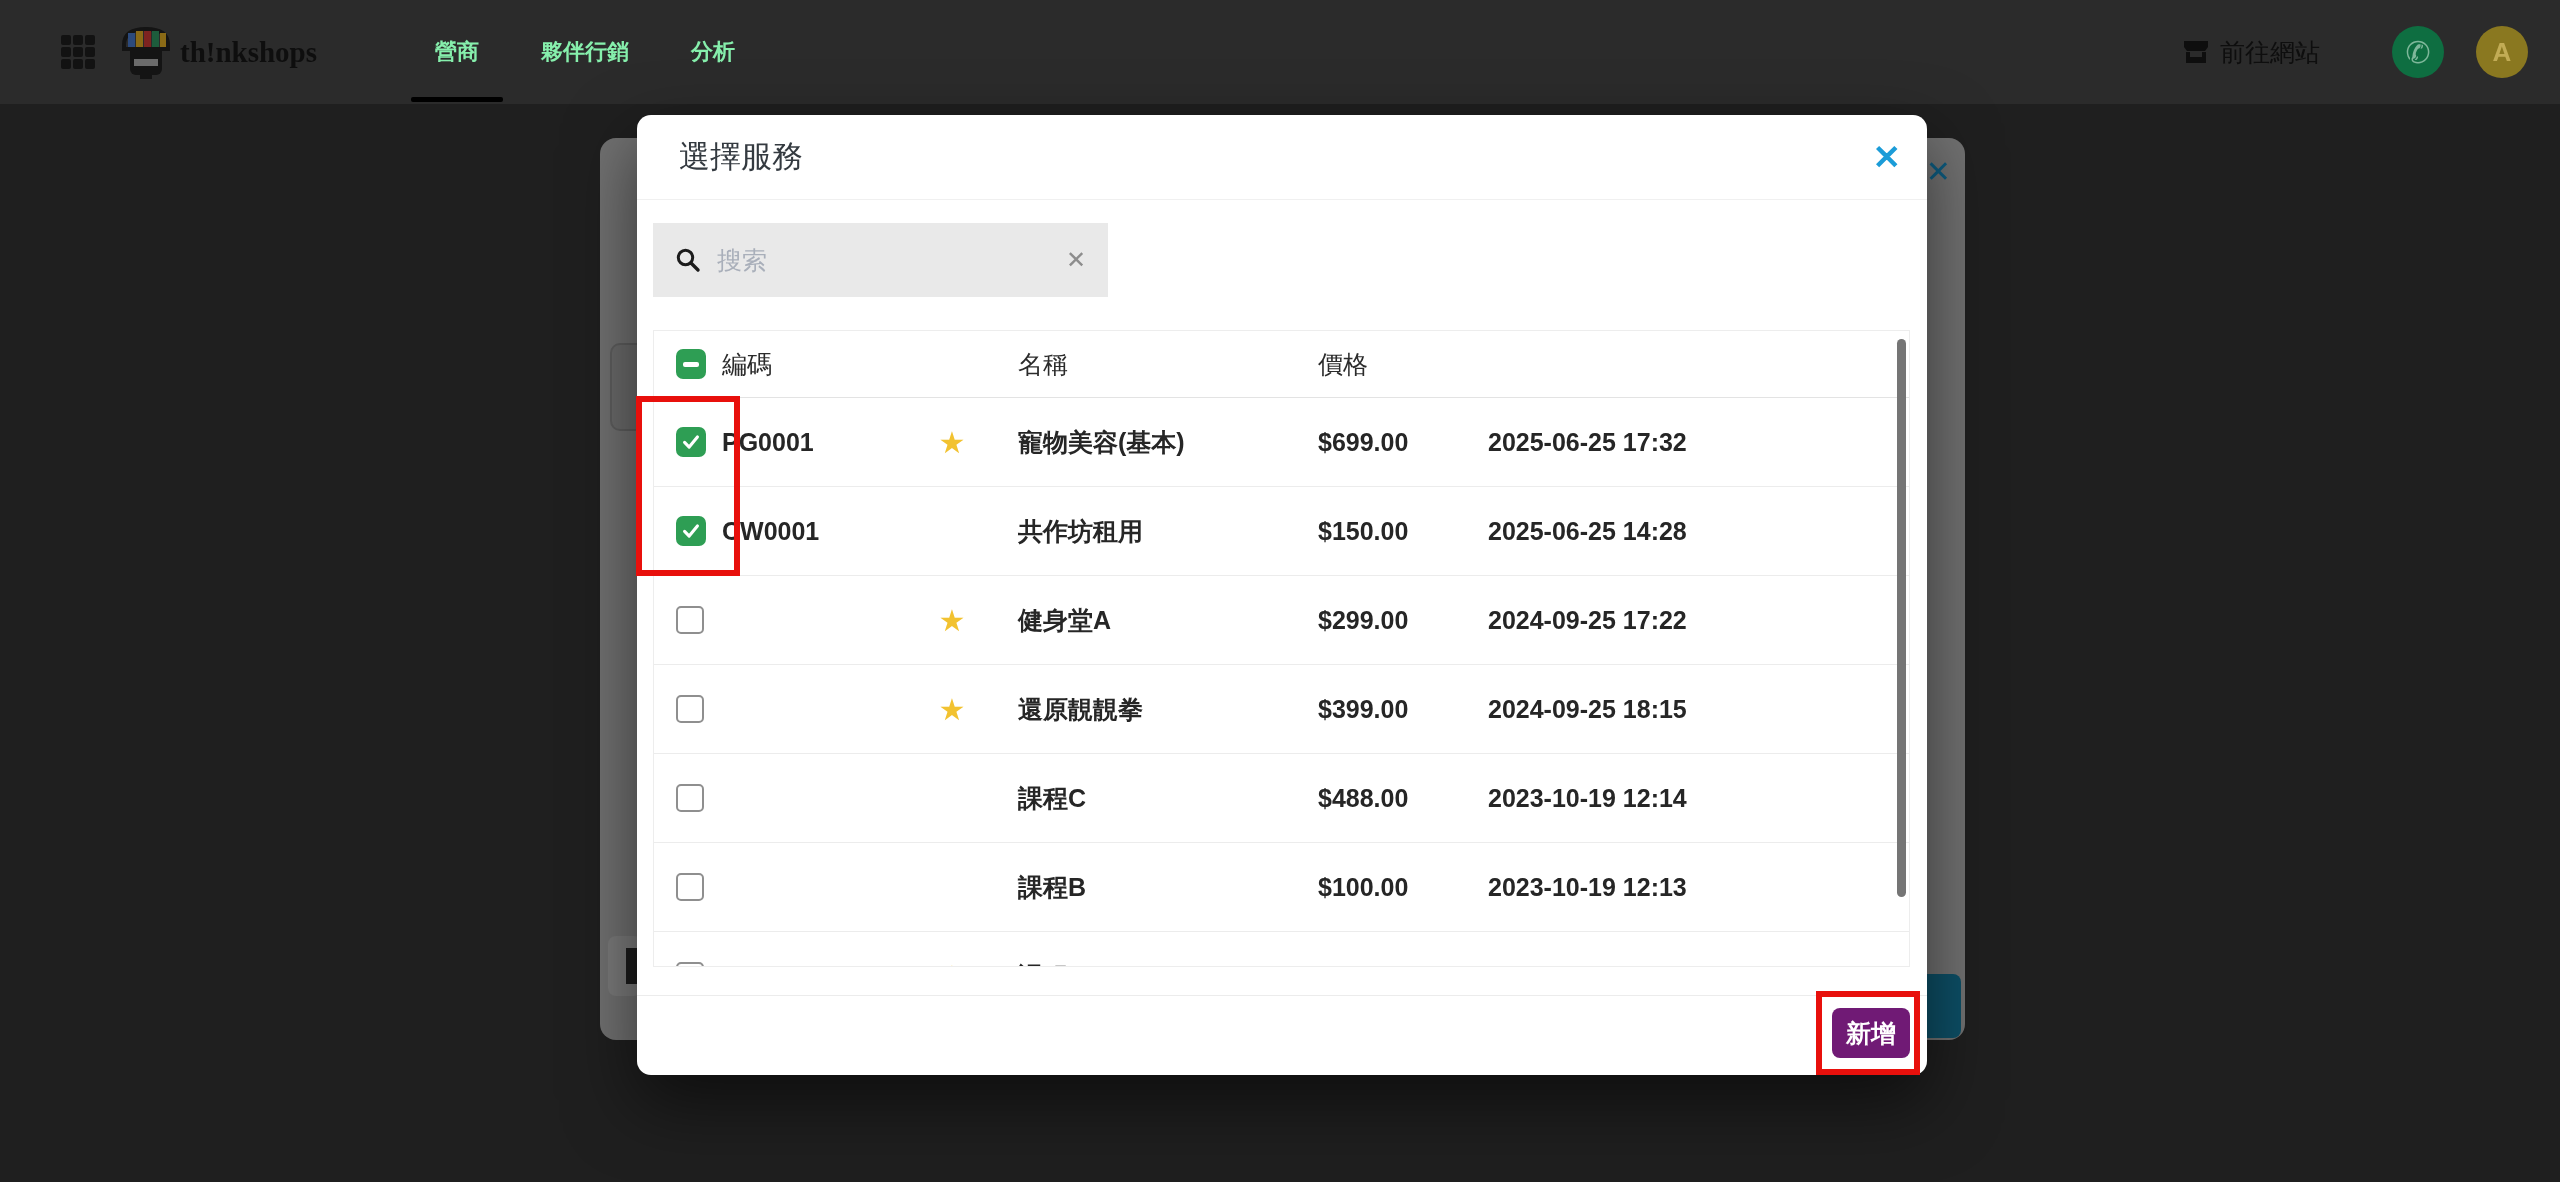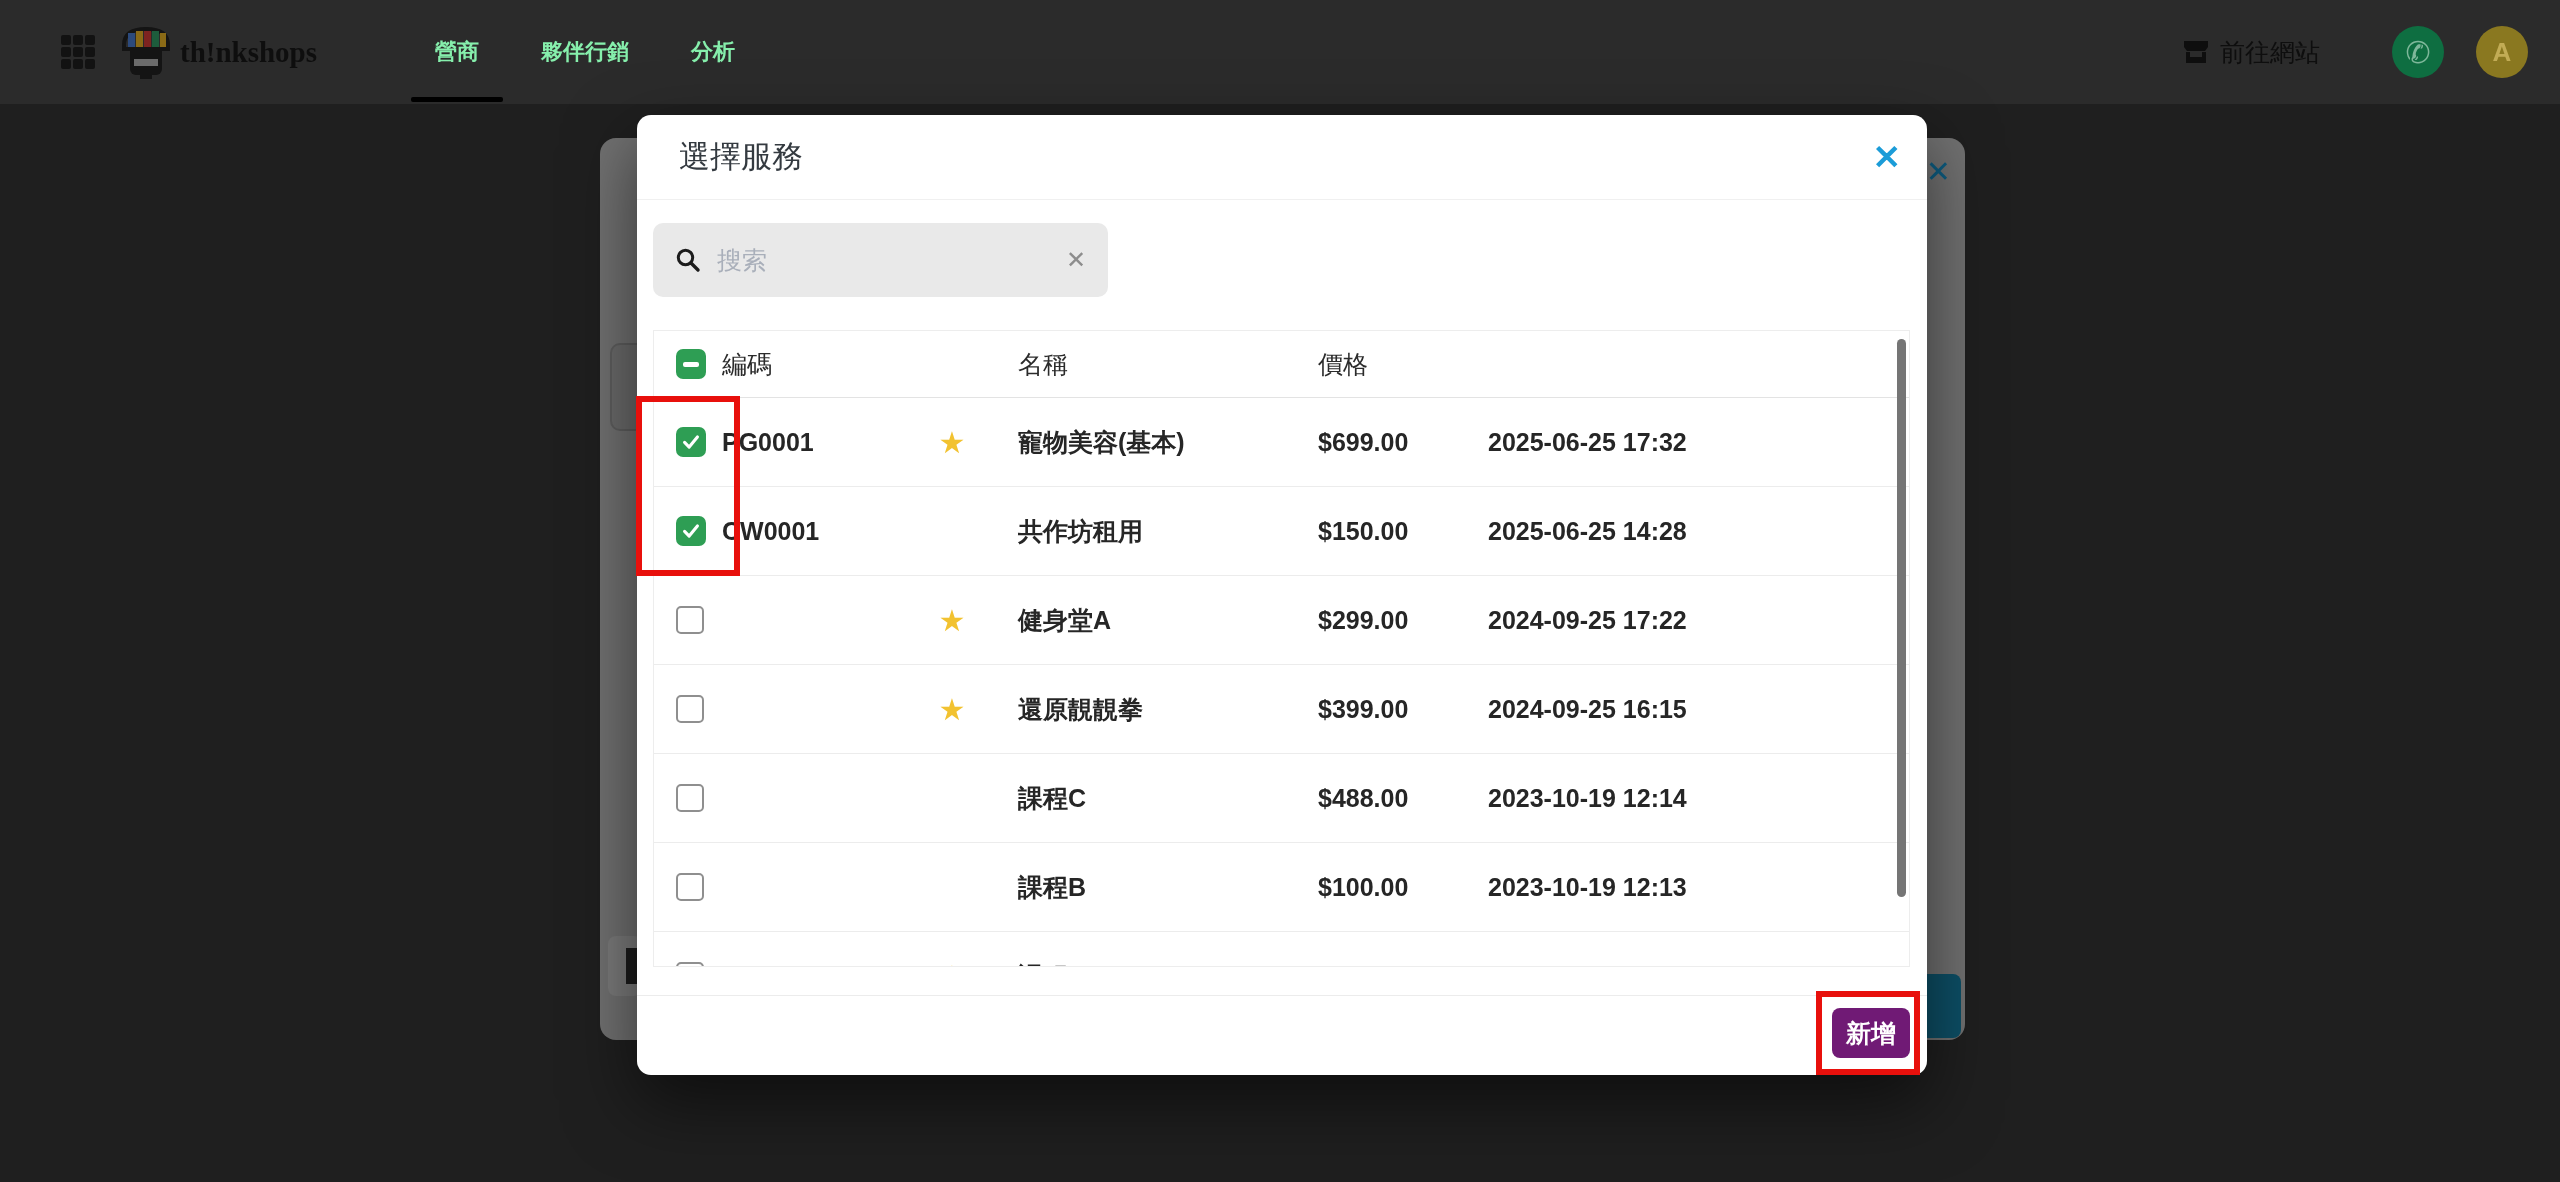--- a/index.html
+++ b/index.html
@@ -67,21 +67,21 @@
     height:85px; border-bottom:1px solid #f0f0f0;
     display:flex; align-items:center; padding:0 26px 0 42px;
   }
   .modal-title { font-size:31px; font-weight:500; color:#343a40; }
   .modal-close {
     margin-left:auto; font-size:34px; font-weight:700; color:#1b9cd8;
     background:none; border:none; cursor:pointer; line-height:1;
   }
   .search-box {
     position:absolute; left:16px; top:108px; width:455px; height:74px;
-    background:#e9e9e9; border-radius:10px; display:flex; align-items:center; padding:0 22px;
+    background:#e9e9e9; border-radius:0; display:flex; align-items:center; padding:0 22px;
   }
   .search-box input {
     flex:1; background:transparent; border:none; outline:none;
     font-size:25px; color:#333; margin-left:16px;
     font-family:"Liberation Sans","DejaVu Sans",sans-serif;
   }
   .search-box input::placeholder { color:#a9afba; }
   .search-clear { font-size:24px; color:#8d8d8d; background:none; border:none; cursor:pointer; }
   .tbl {
     position:absolute; left:16px; top:215px; width:1257px; height:637px;
@@ -246,21 +246,21 @@
     <span class="price cell-pad">$299.00</span>
     <span class="date cell-pad">2024-09-25 17:22</span>
   </div>
 
   <div class="trow">
     <span class="cb un"></span>
     <span class="code"></span>
     <span class="star">★</span>
     <span class="name cell-pad">還原靚靚拳</span>
     <span class="price cell-pad">$399.00</span>
-    <span class="date cell-pad">2024-09-25 16:15</span>
+    <span class="date cell-pad">2024-09-25 18:15</span>
   </div>
 
   <div class="trow">
     <span class="cb un"></span>
     <span class="code"></span>
     <span class="star" style="visibility: hidden;">★</span>
     <span class="name cell-pad">課程C</span>
     <span class="price cell-pad">$488.00</span>
     <span class="date cell-pad">2023-10-19 12:14</span>
   </div>

